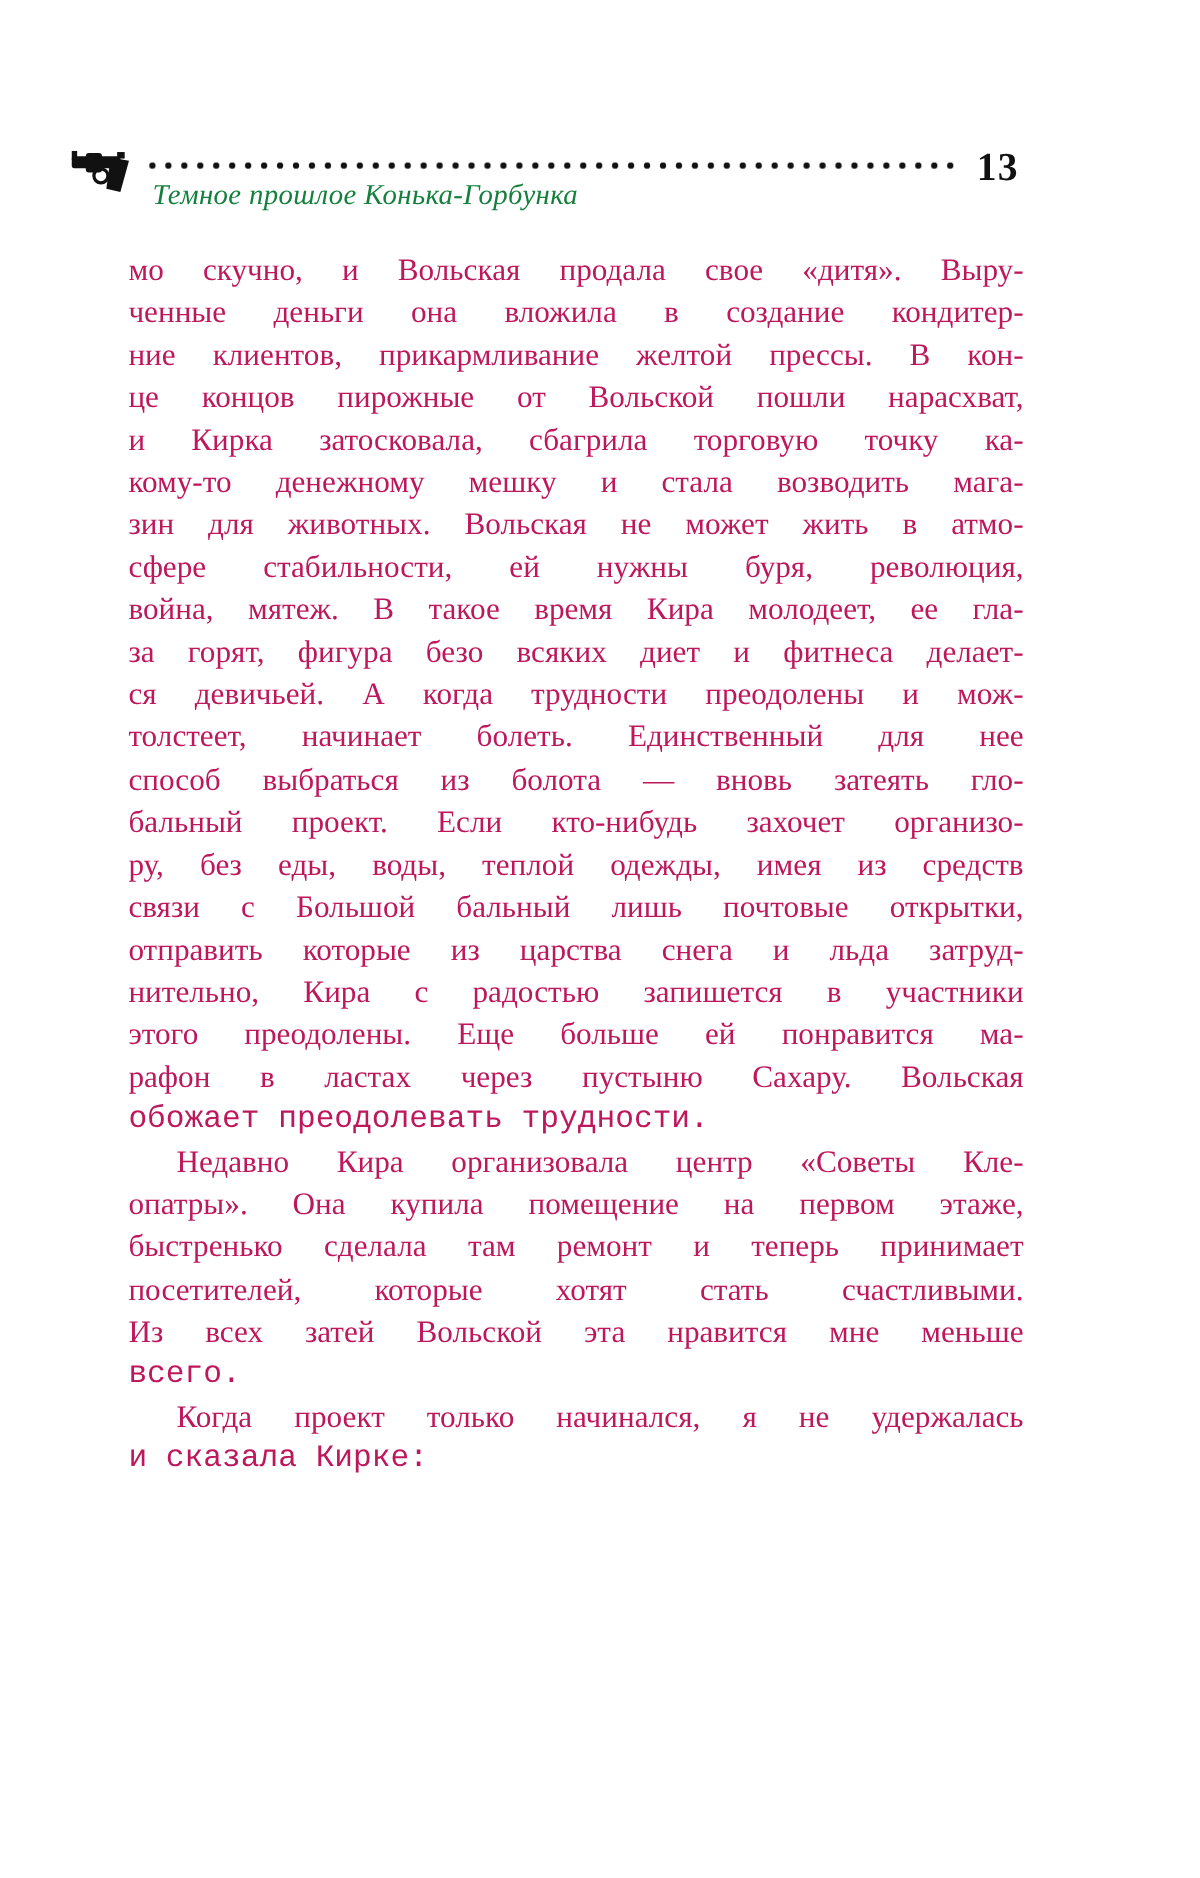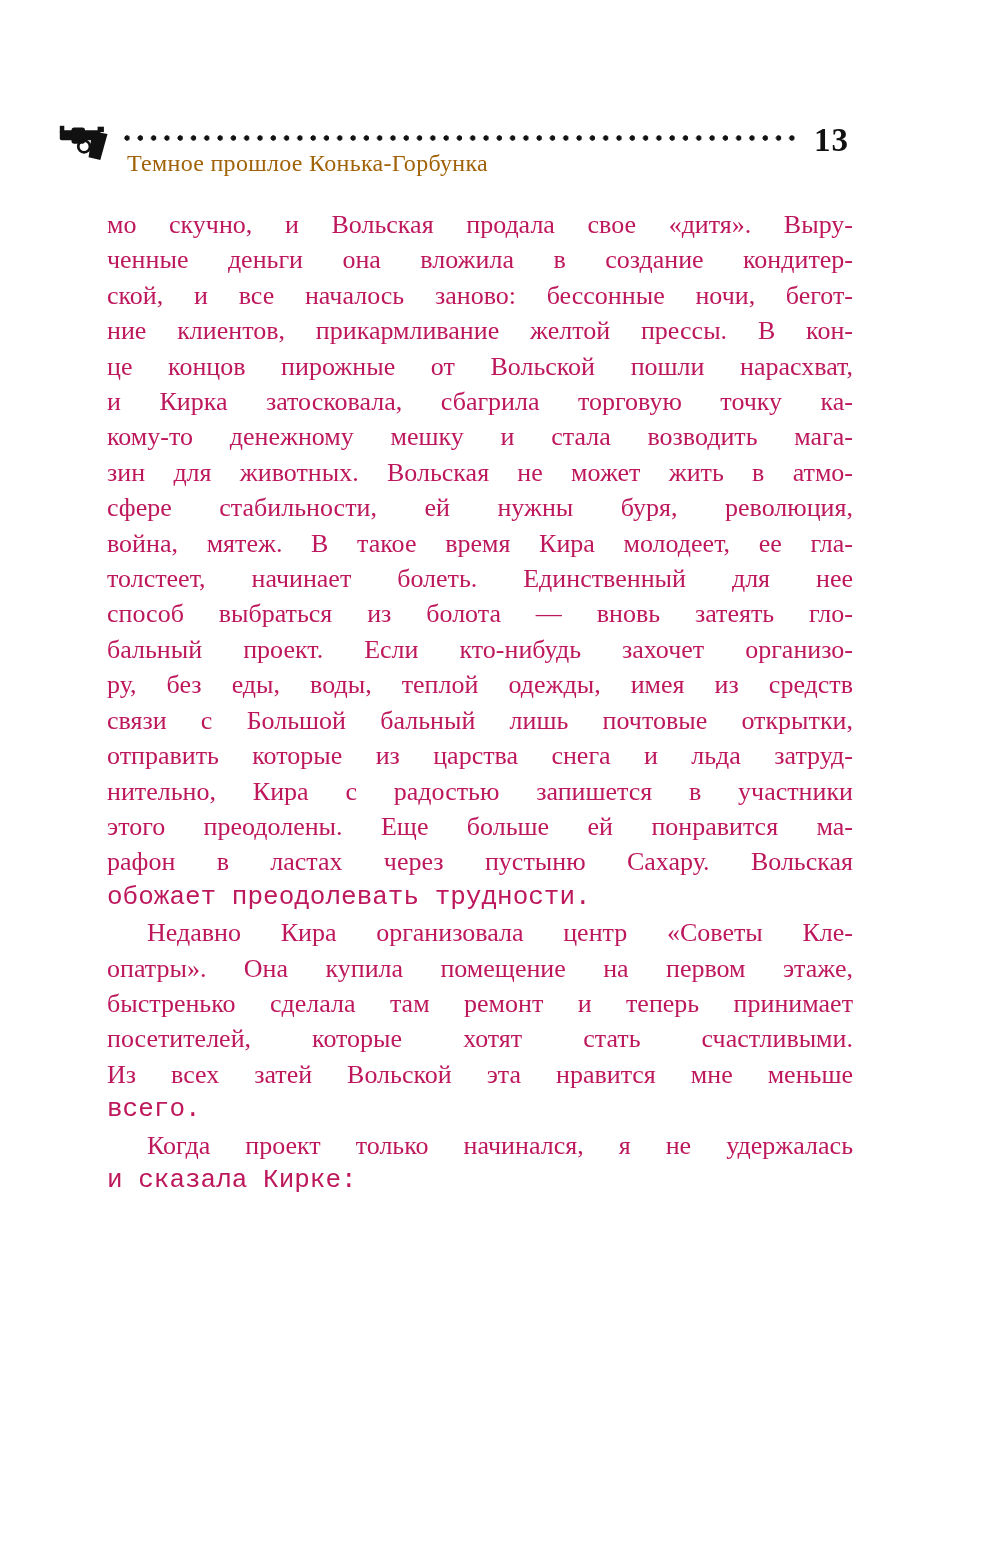--- a/index.html
+++ b/index.html
@@ -40,22 +40,23 @@
     top: 122px;
     font-size: 33px;
     font-weight: 700;
     letter-spacing: 1px;
     color: #111;
   }
   .runtitle {
     position: absolute;
     left: 127px;
     top: 150px;
+    font-style: italic;
     font-size: 24px;
-    color: #a16207;
+    color: #15803d;
     letter-spacing: 0.3px;
   }
   
   .body-text {
     position: absolute;
     left: 107px;
     top: 207px;
     width: 746px;
     font-size: 26px;
     line-height: 35.4px;
@@ -95,28 +96,29 @@
   <div class="dots"></div>
 
   <div class="pagenum">13</div>
 
   <div class="runtitle">Темное прошлое Конька-Горбунка</div>
 
   <div class="body-text">
       <div class="paragraph">
         <div class="line">мо скучно, и Вольская продала свое «дитя». Выру-</div>
         <div class="line">ченные деньги она вложила в создание кондитер-</div>
-        <div class="line">ской, и все началось заново: бессонные ночи, бегот-</div>
         <div class="line">ние клиентов, прикармливание желтой прессы. В кон-</div>
         <div class="line">це концов пирожные от Вольской пошли нарасхват,</div>
         <div class="line">и Кирка затосковала, сбагрила торговую точку ка-</div>
         <div class="line">кому-то денежному мешку и стала возводить мага-</div>
         <div class="line">зин для животных. Вольская не может жить в атмо-</div>
         <div class="line">сфере стабильности, ей нужны буря, революция,</div>
         <div class="line">война, мятеж. В такое время Кира молодеет, ее гла-</div>
+        <div class="line">за горят, фигура безо всяких диет и фитнеса делает-</div>
+        <div class="line">ся девичьей. А когда трудности преодолены и мож-</div>
         <div class="line">толстеет, начинает болеть. Единственный для нее</div>
         <div class="line">способ выбраться из болота — вновь затеять гло-</div>
         <div class="line">бальный проект. Если кто-нибудь захочет организо-</div>
         <div class="line">ру, без еды, воды, теплой одежды, имея из средств</div>
         <div class="line">связи с Большой бальный лишь почтовые открытки,</div>
         <div class="line">отправить которые из царства снега и льда затруд-</div>
         <div class="line">нительно, Кира с радостью запишется в участники</div>
         <div class="line">этого преодолены. Еще больше ей понравится ма-</div>
         <div class="line">рафон в ластах через пустыню Сахару. Вольская</div>
         <div class="line last">обожает преодолевать трудности.</div>

